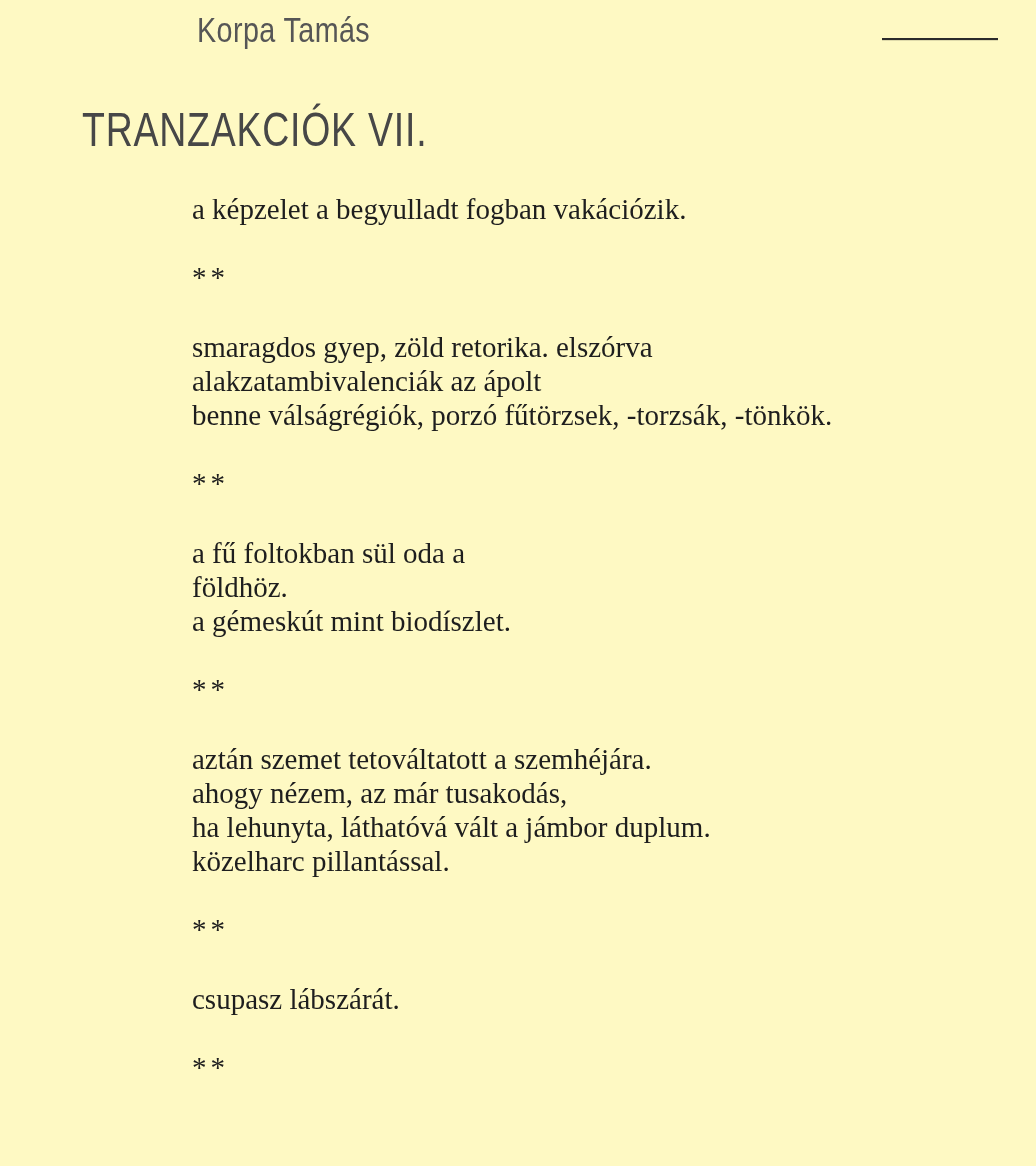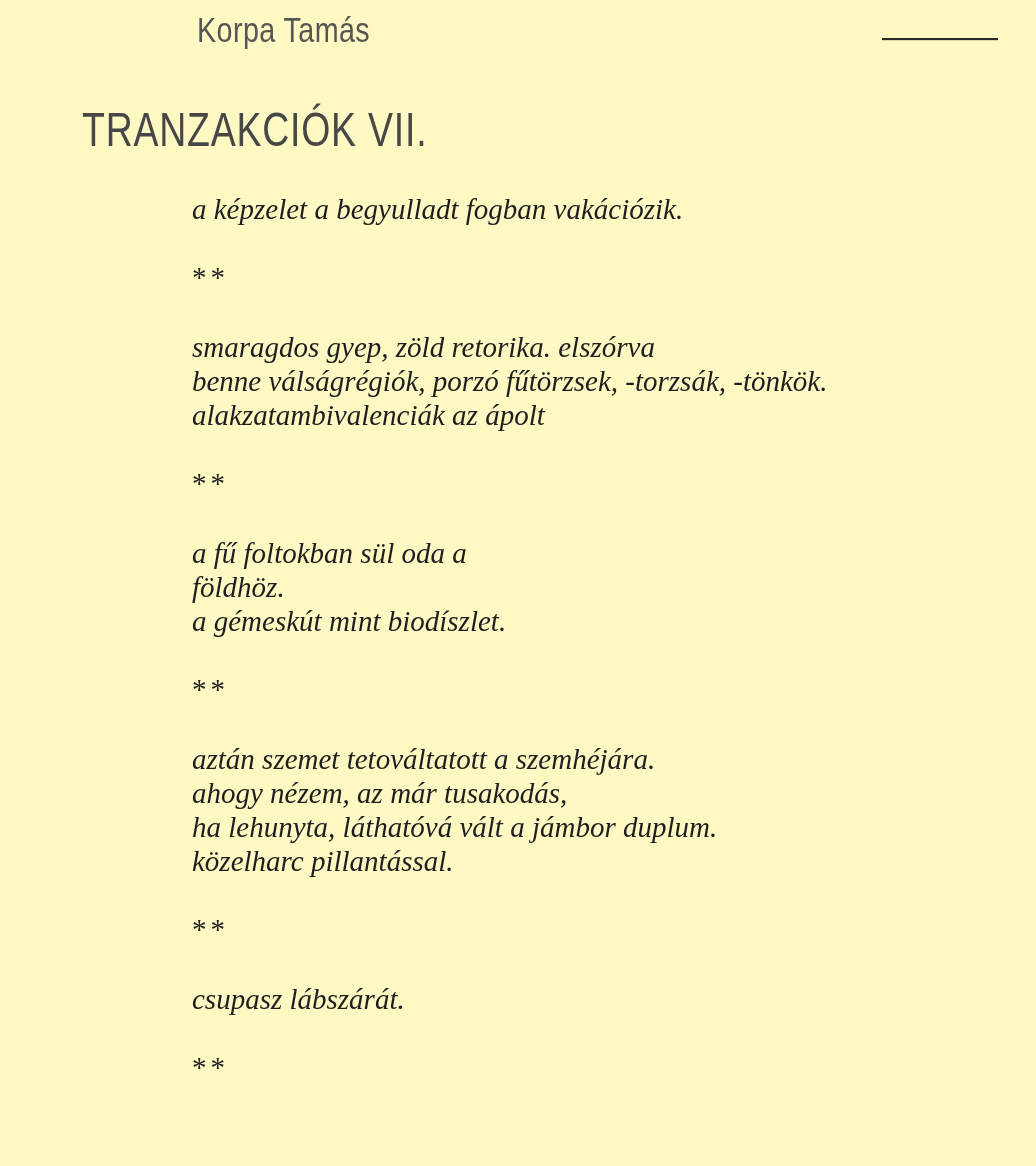--- a/index.html
+++ b/index.html
@@ -59,21 +59,20 @@
     left: 192px;
     top: 192px;
     width: 760px;
     font-size: 29px;
     line-height: 34px;
     color: #1e1e1e;
   }
   .stanza {
     margin: 36px 0 0 0;
     padding: 0;
-    font-style: italic;
   }
   .stanza:first-child {
     margin-top: 0;
   }
   .poem-line {
     display: block;
     white-space: nowrap;
   }
   .sep {
     margin: 34px 0 0 0;
@@ -96,22 +95,22 @@
   <div class="poem">
 
     <p class="stanza">
       <span class="poem-line">a képzelet a begyulladt fogban vakációzik.</span>
     </p>
 
     <div class="sep">**</div>
 
     <p class="stanza">
       <span class="poem-line">smaragdos gyep, zöld retorika. elszórva</span>
+      <span class="poem-line">alakzatambivalenciák az ápolt</span>
       <span class="poem-line">benne válságrégiók, porzó fűtörzsek, -torzsák, -tönkök.</span>
-      <span class="poem-line">alakzatambivalenciák az ápolt</span>
     </p>
 
     <div class="sep">**</div>
 
     <p class="stanza">
       <span class="poem-line">a fű foltokban sül oda a</span>
       <span class="poem-line">földhöz.</span>
       <span class="poem-line">a gémeskút mint biodíszlet.</span>
     </p>
 

